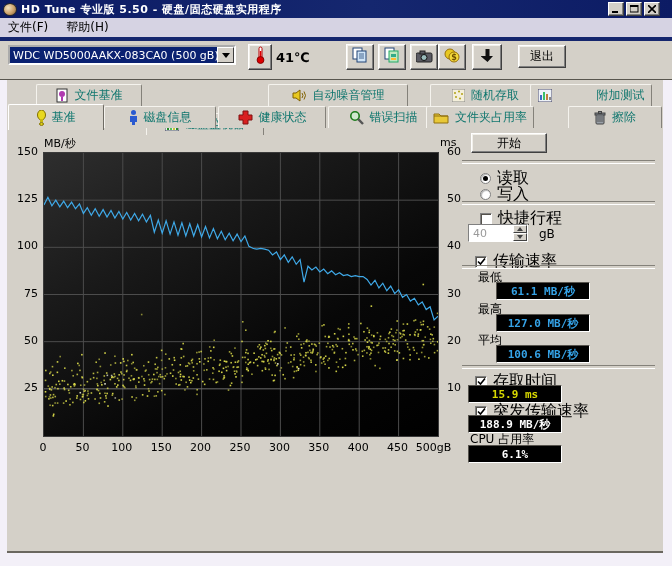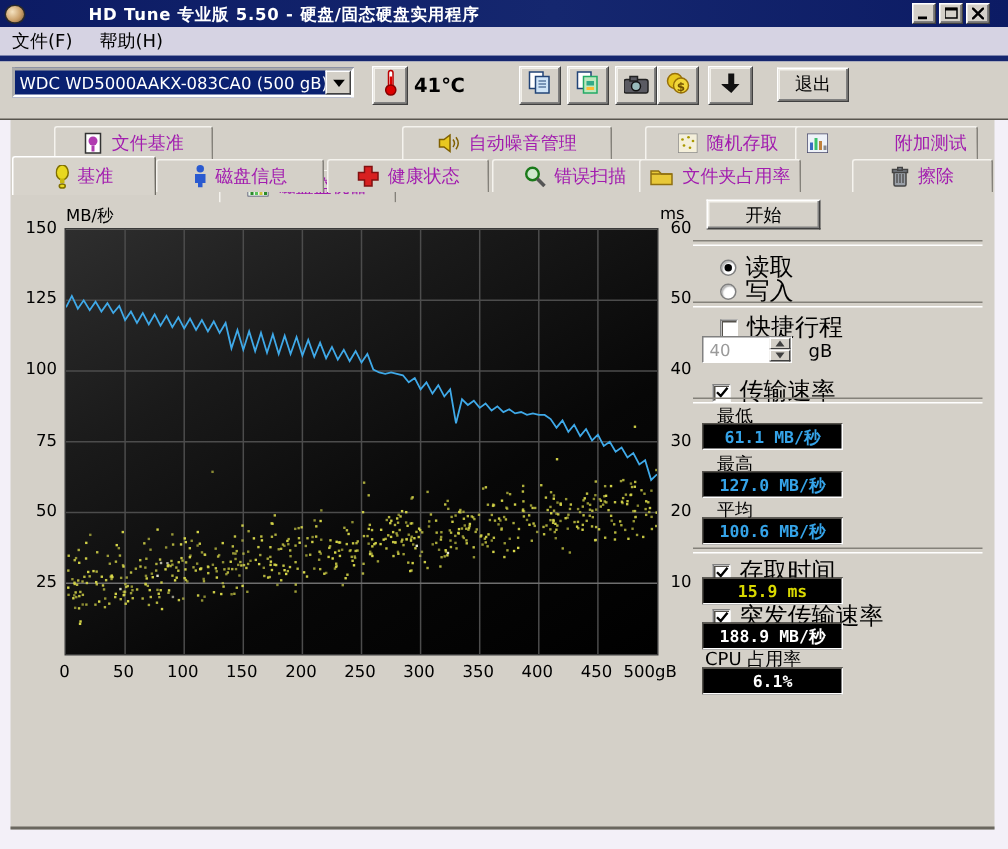--- a/index.html
+++ b/index.html
@@ -4,21 +4,21 @@
 <style>
   html,body{margin:0;padding:0;}
   body{
     width:672px;height:566px;overflow:hidden;position:relative;
     background:#f3f0f8;
     font-family:"DejaVu Sans","Liberation Sans",sans-serif;
     -webkit-font-smoothing:none;
   }
   .abs{position:absolute;}
   
-  #titlebar{left:0;top:0;width:672px;height:18px;background:linear-gradient(90deg,#0c1b64,#15276f 55%,#0c1b64);display:flex;align-items:center;padding:0;box-sizing:border-box;gap:38px;}
+  #titlebar{left:0;top:0;width:672px;height:18px;background:linear-gradient(90deg,#0c1b64,#15276f 55%,#0c1b64);display:flex;align-items:center;padding:0;box-sizing:border-box;}
   #app-icon{width:14px;height:13px;margin:1px 4px 0 3px;border-radius:50%;
     background:radial-gradient(circle at 35% 35%,#f4e2c0,#caa06a 55%,#7a5a36);
     border:1px solid #2a2a2a;box-sizing:border-box;}
   #window-title{color:#fff;font-size:11px;font-weight:bold;letter-spacing:.5px;white-space:nowrap;}
   #winbtns{margin-left:auto;margin-right:12px;display:flex;gap:2px;align-items:center;}
   .wbtn{width:16px;height:14px;background:#d4d0c8;border:1px solid;border-color:#fff #404040 #404040 #fff;box-shadow:inset -1px -1px 0 #808080;display:flex;align-items:center;justify-content:center;box-sizing:border-box;}
   .wbtn svg{display:block;}
   
   #menubar{left:0;top:18px;width:672px;height:19px;background:#d6d3e3;display:flex;align-items:center;gap:18px;padding-left:8px;box-sizing:border-box;font-size:12px;color:#000;}
   #menuline{left:0;top:37px;width:672px;height:4px;background:#15266e;}
@@ -27,37 +27,37 @@
   #drive-combo{left:8px;top:4px;width:228px;height:20px;background:#0a2171;border:2px inset #fff;box-sizing:border-box;display:flex;align-items:center;}
   #drive-combo .val{color:#fff;font-size:11px;padding-left:3px;white-space:nowrap;overflow:hidden;flex:1;}
   #combo-arrow{width:17px;height:100%;background:#d4d0c8;border:1px solid;border-color:#fff #404040 #404040 #fff;display:flex;align-items:center;justify-content:center;box-sizing:border-box;}
   .tbtn{position:absolute;top:3px;width:28px;height:26px;background:#d4d0c8;border:1px solid;border-color:#fff #404040 #404040 #fff;box-shadow:inset -1px -1px 0 #808080,inset 1px 1px 0 #f2f0ea;display:flex;align-items:center;justify-content:center;box-sizing:border-box;}
   #temp-label{left:276px;top:9px;font-size:13px;font-weight:bold;color:#000;}
   #exit-button{left:518px;top:4px;width:48px;height:23px;font-size:12px;color:#000;}
   
   #content{left:7px;top:80px;width:656px;height:473px;background:#d4d0c8;}
   #bottomline{left:7px;top:551px;width:656px;height:2px;background:#6a675f;}
   
-  .tab{position:absolute;height:22px;background:#d4d0c8;border:1px solid;border-color:#f5f3ee #84817a #84817a #f5f3ee;border-bottom:none;display:flex;align-items:center;justify-content:center;gap:6px;font-size:12px;color:#a21caf;box-sizing:border-box;border-radius:2px 2px 0 0;}
+  .tab{position:absolute;height:22px;background:#d4d0c8;border:1px solid;border-color:#f5f3ee #84817a #84817a #f5f3ee;border-bottom:none;display:flex;align-items:center;justify-content:center;gap:6px;font-size:12px;color:#0f766e;box-sizing:border-box;border-radius:2px 2px 0 0;}
   .tab .ticon{display:flex;align-items:center;}
   .tab.active{height:26px;z-index:5;background:#d7d3cb;border-color:#ffffff #6e6b64 #d7d3cb #ffffff;}
   
   #plot{left:36px;top:72px;width:394px;height:283px;background:linear-gradient(150deg,#2e2e2e 0%,#1a1a1a 30%,#070707 65%,#000 100%);border:1px solid #3a3a3a;box-sizing:content-box;}
   .axis-label{position:absolute;font-size:11px;color:#000;}
   .tick-label{position:absolute;font-size:11px;color:#000;white-space:nowrap;}
   
   .sep{position:absolute;left:455px;width:193px;height:2px;border-top:1px solid #84817a;border-bottom:1px solid #fff;}
   #start-button{left:464px;top:53px;width:76px;height:20px;font-size:12px;}
   .btn3d{background:#d4d0c8;border:1px solid;border-color:#fff #404040 #404040 #fff;box-shadow:inset -1px -1px 0 #808080,inset 1px 1px 0 #f2f0ea;display:flex;align-items:center;justify-content:center;color:#000;box-sizing:border-box;}
   .ctl-row{position:absolute;display:flex;align-items:center;gap:6px;font-size:16px;color:#000;}
   .radio{width:11px;height:11px;border-radius:50%;background:#fff;border:1px solid #808080;box-shadow:inset 1px 1px 1px #b5b5b5;display:flex;align-items:center;justify-content:center;box-sizing:border-box;}
   .radio .dot{width:5px;height:5px;border-radius:50%;background:#000;}
   .checkbox{width:12px;height:12px;background:#fff;border:1px solid;border-color:#808080 #fff #fff #808080;box-shadow:inset 1px 1px 0 #55524c;display:flex;align-items:center;justify-content:center;box-sizing:border-box;}
   .valbox{position:absolute;left:461px;width:92px;height:16px;background:#000;border:1px solid;border-color:#55524c #fff #fff #55524c;display:flex;align-items:center;justify-content:center;font-family:"DejaVu Sans Mono","Liberation Mono",monospace;font-size:11px;font-weight:bold;box-sizing:content-box;}
-  .val-cyan{color:#35a3e8;}
+  .val-cyan{color:#35a3e8;margin-left:28px;}
   .val-yellow{color:#d9d900;}
   .val-white{color:#fff;}
   .plabel{position:absolute;font-size:12px;color:#000;}
   #spinner{left:461px;top:144px;width:60px;height:18px;background:#fff;border:1px solid;border-color:#808080 #fff #fff #808080;display:flex;box-sizing:border-box;}
   #spinner .num{flex:1;font-size:11px;color:#9a9a9a;display:flex;align-items:center;padding-left:4px;}
   #spinner .spins{width:14px;display:flex;flex-direction:column;}
   #spinner .spins div{flex:1;background:#d4d0c8;border:1px solid;border-color:#fff #404040 #404040 #fff;display:flex;align-items:center;justify-content:center;box-sizing:border-box;}
   .arr-up{width:0;height:0;border-left:3px solid transparent;border-right:3px solid transparent;border-bottom:4px solid #404040;}
   .arr-dn{width:0;height:0;border-left:3px solid transparent;border-right:3px solid transparent;border-top:4px solid #404040;}
 </style>

